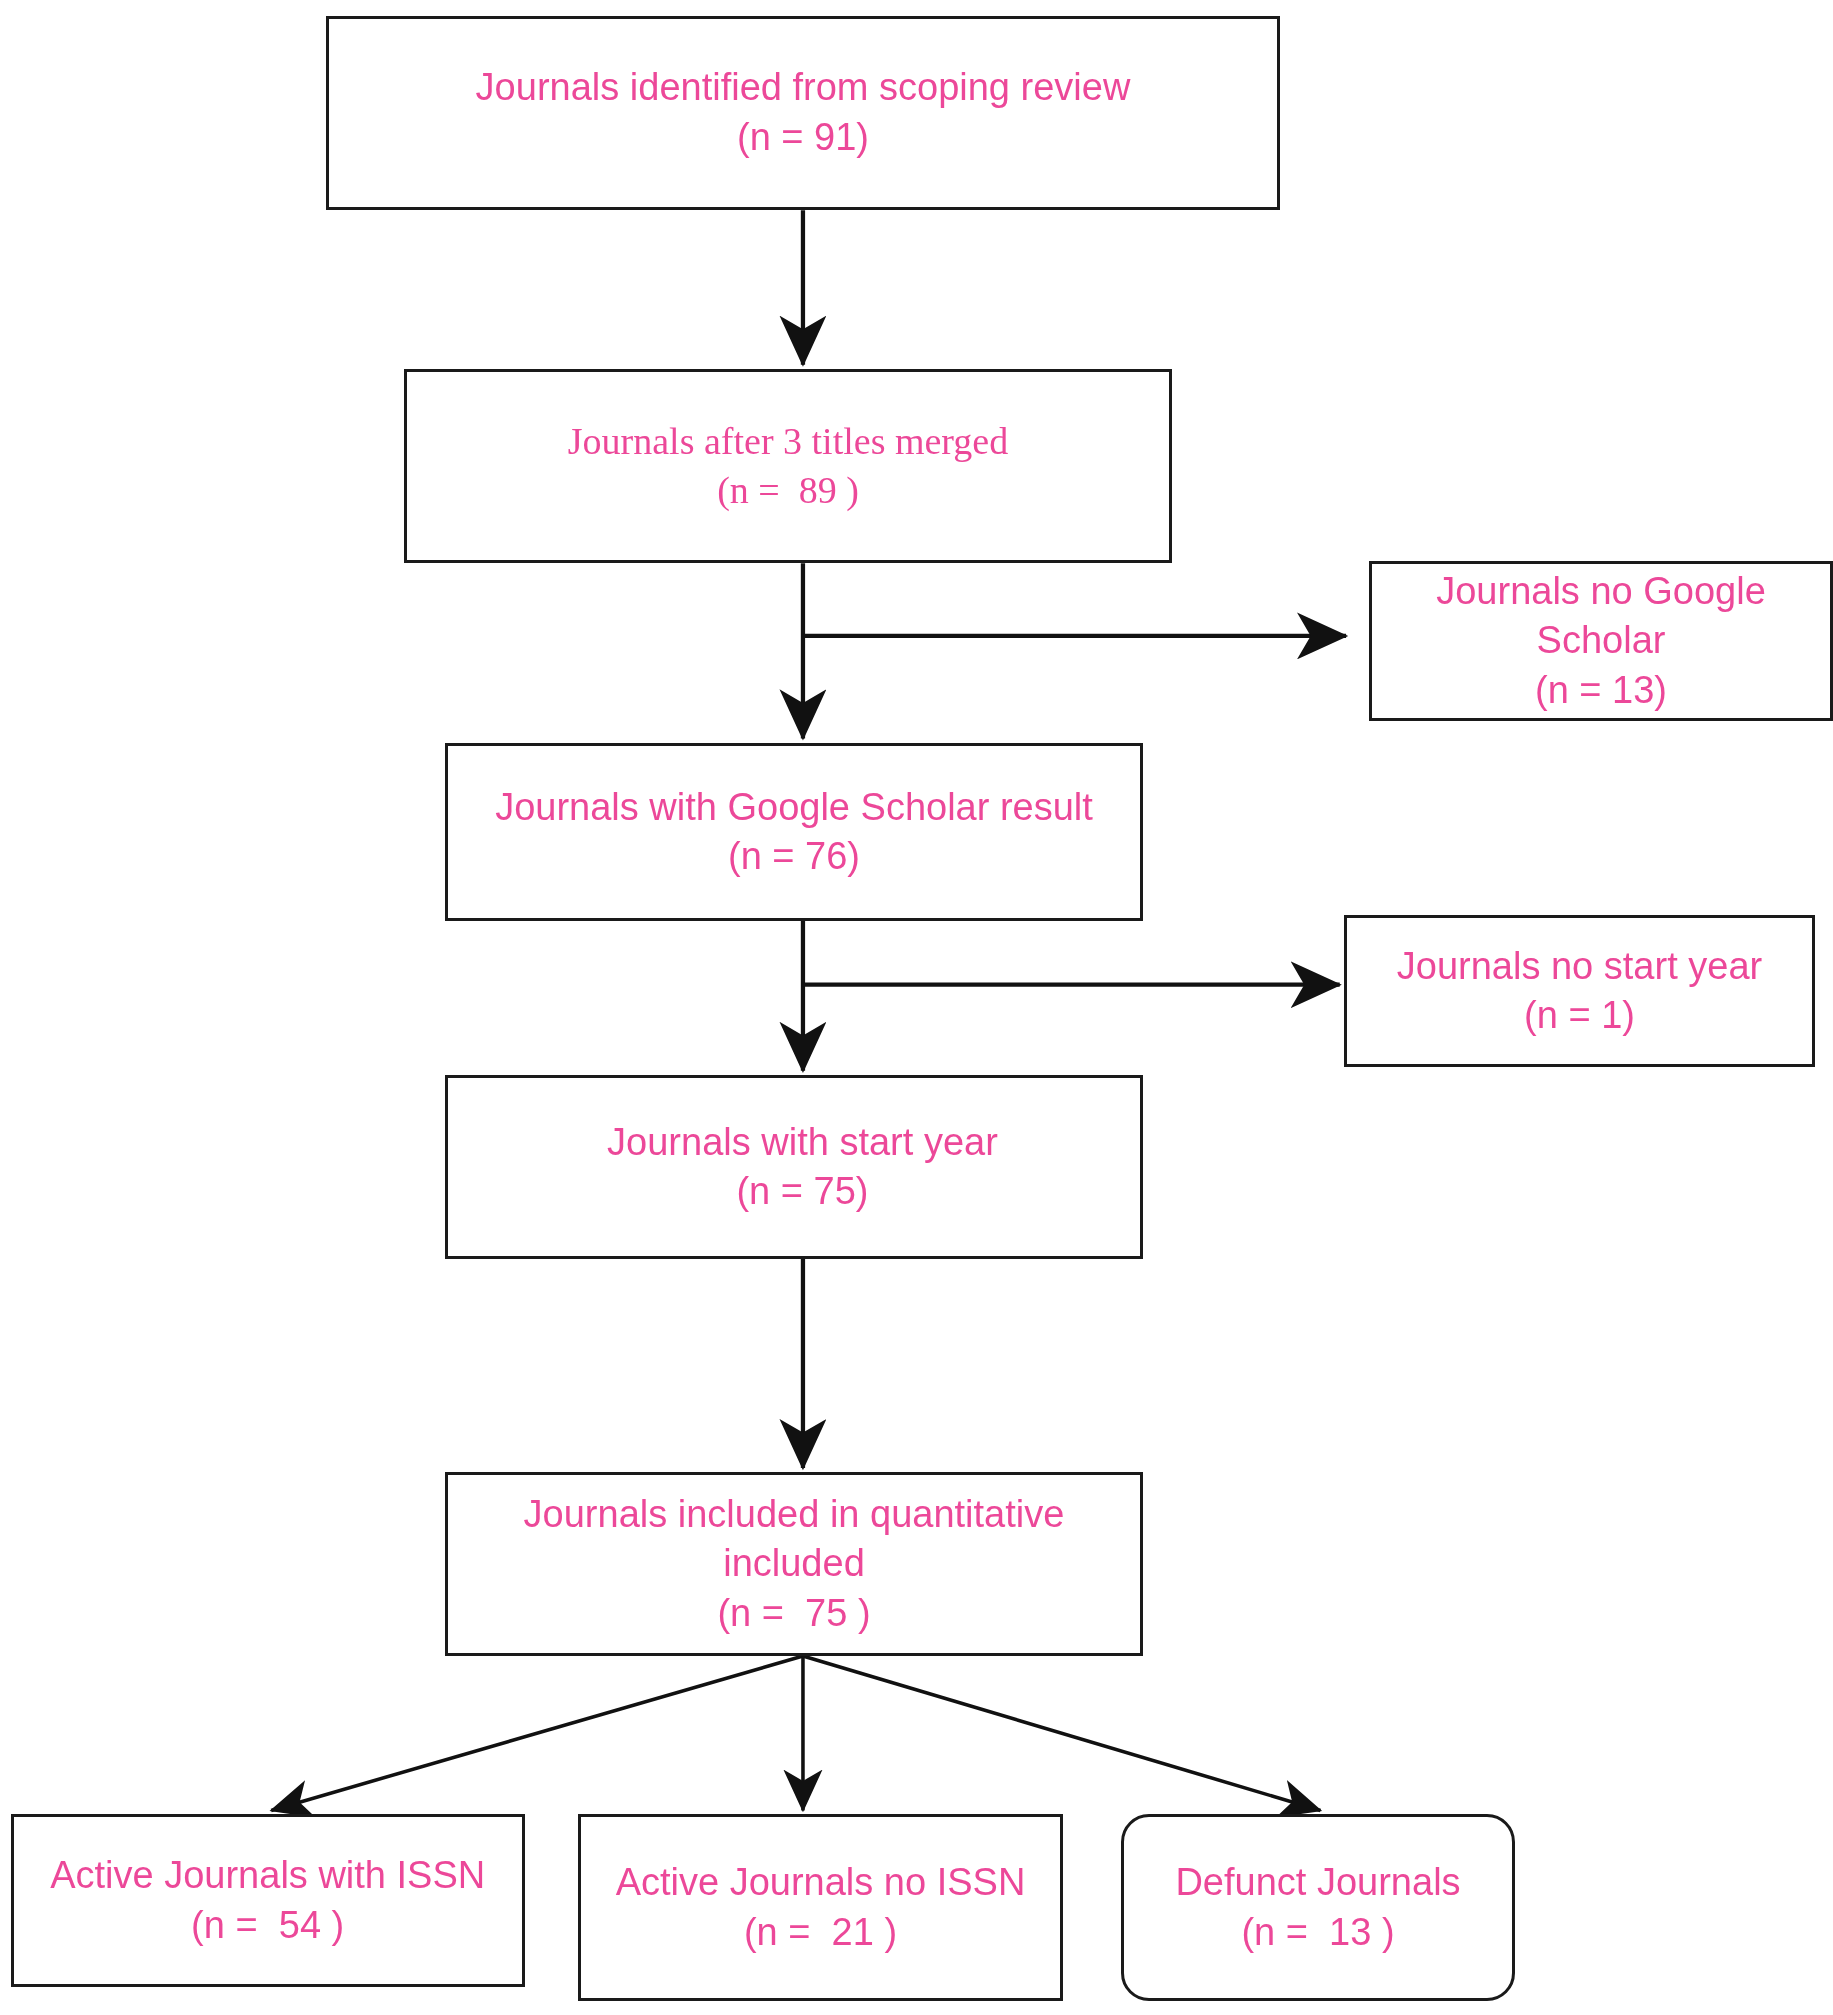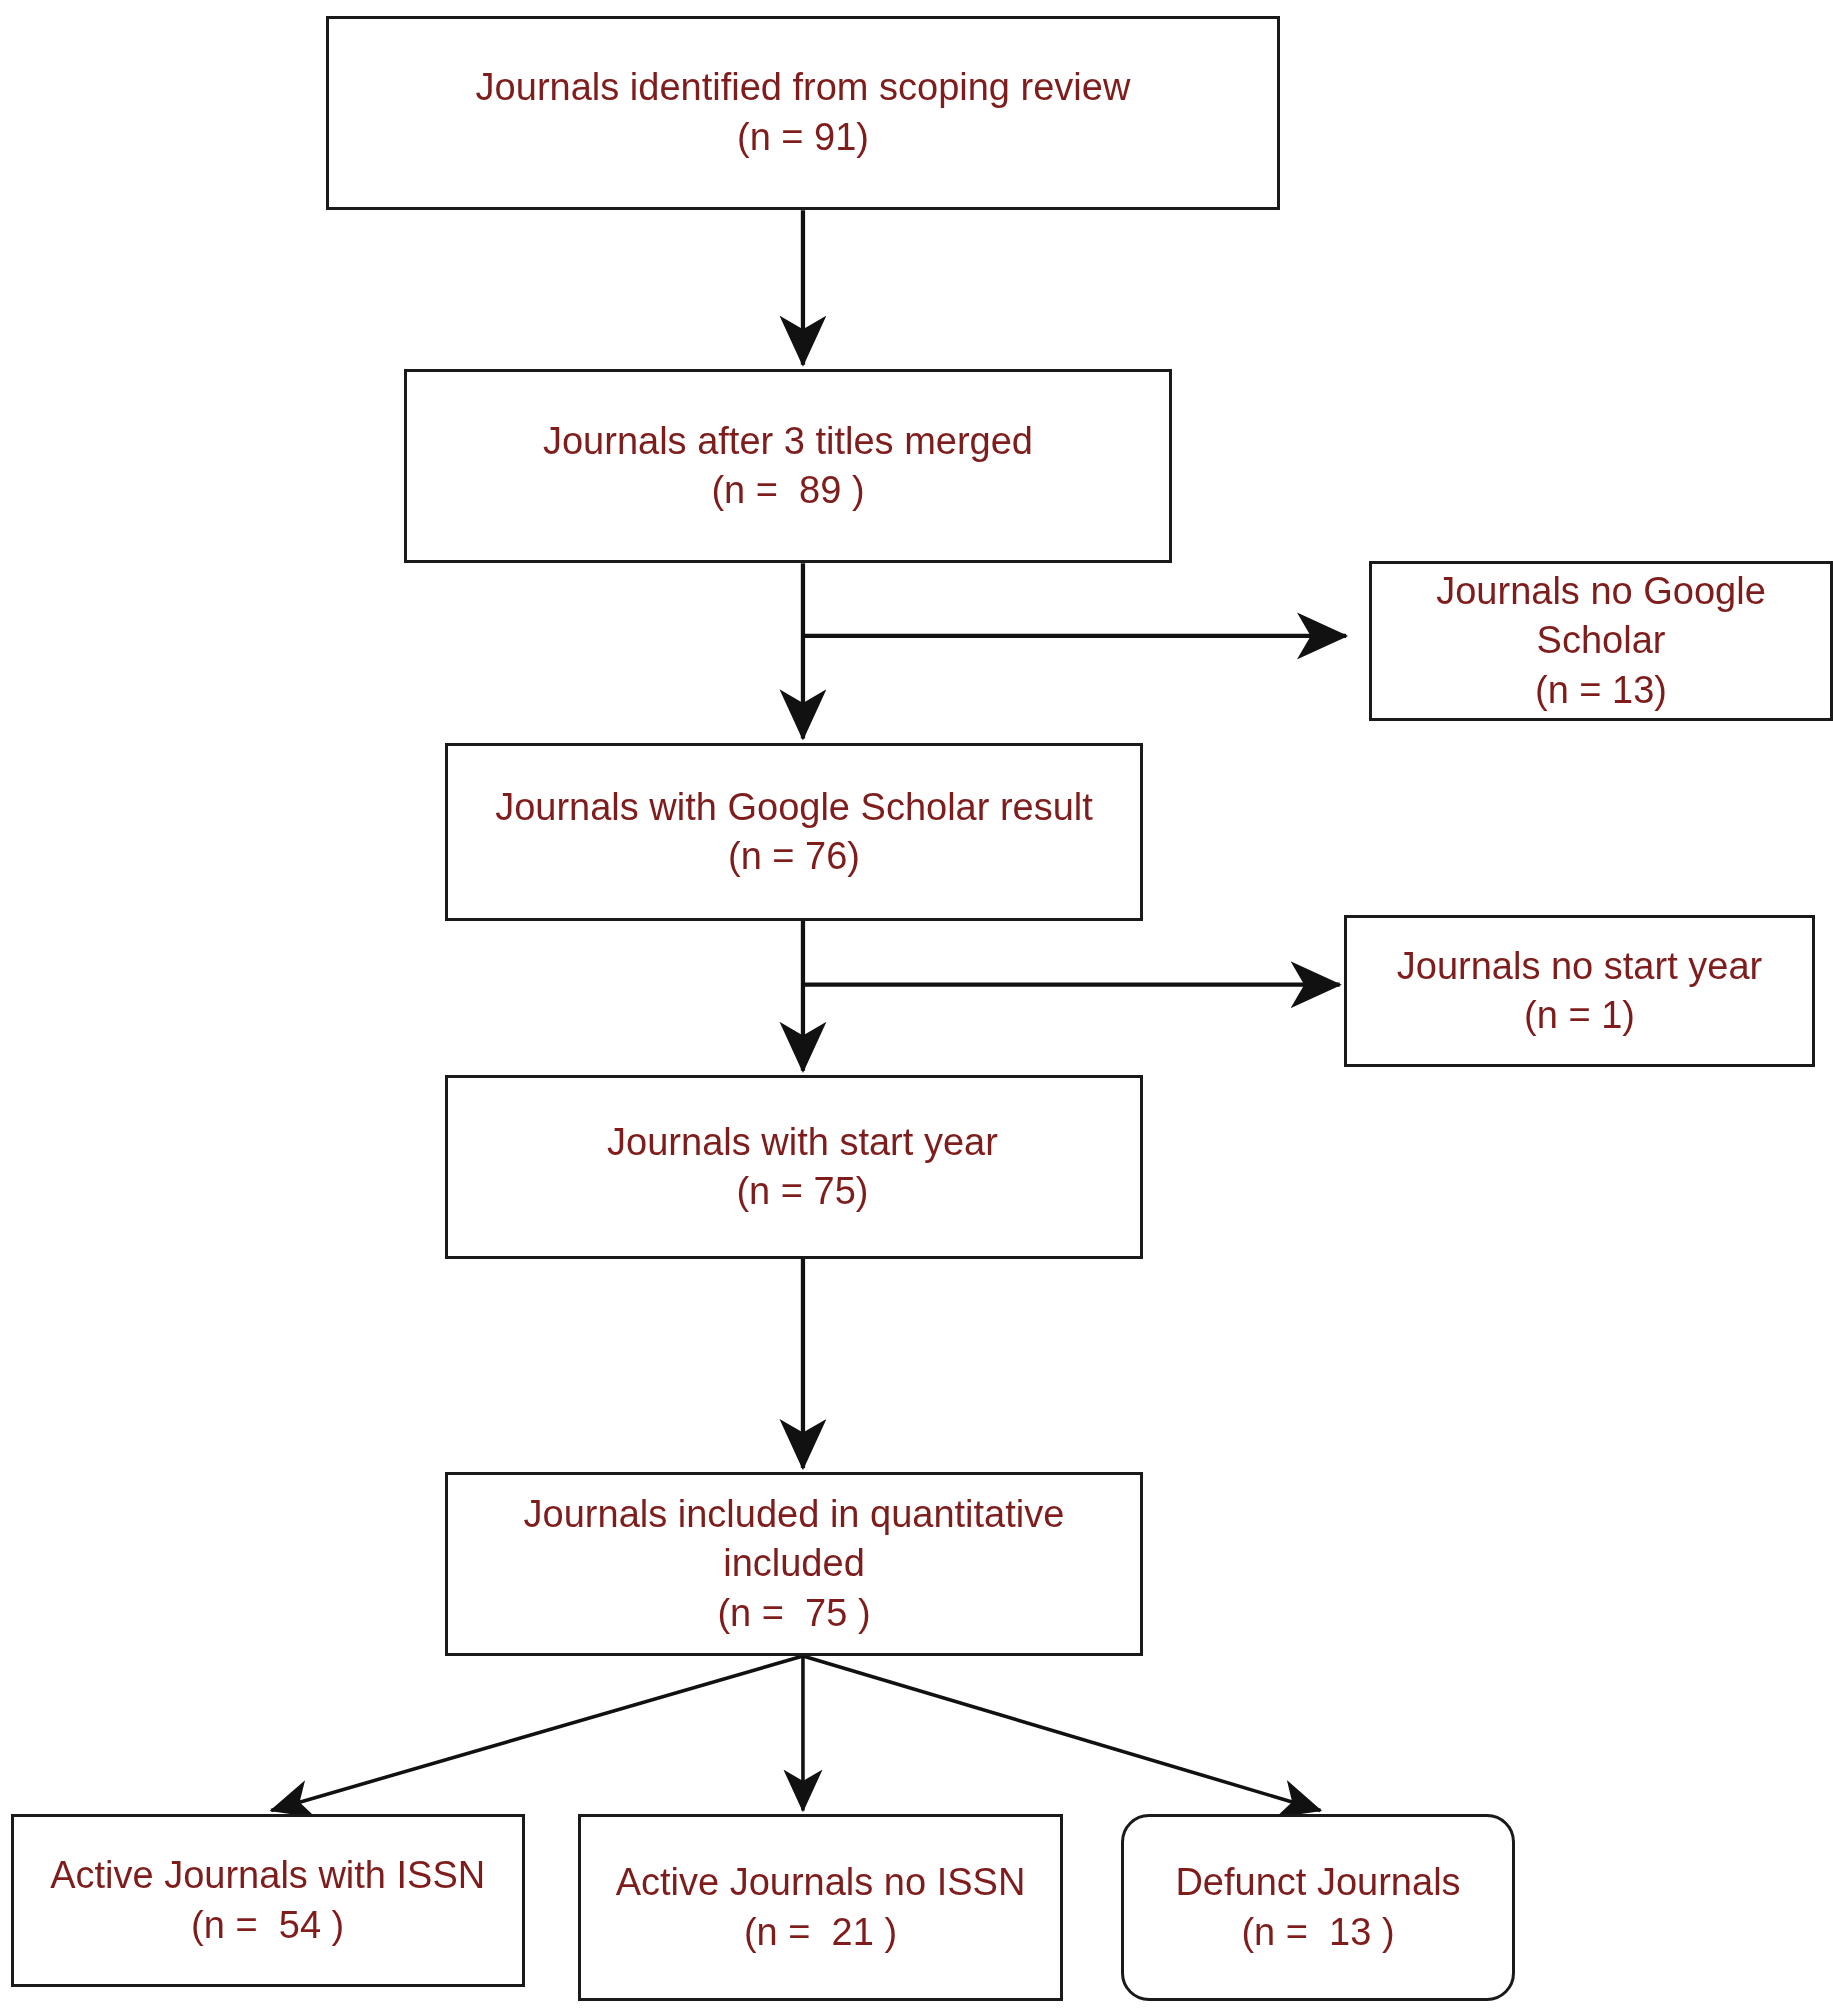--- a/index.html
+++ b/index.html
@@ -18,21 +18,21 @@
   .node {
     position: absolute;
     box-sizing: border-box;
     border: 3.6px solid #1a1a1a;
     background: #ffffff;
     display: flex;
     flex-direction: column;
     align-items: center;
     justify-content: center;
     text-align: center;
-    color: #7f1d1d;
+    color: #ec4899;
     font-size: 38px;
     line-height: 1.30;
     letter-spacing: 0px;
     padding: 2.8px 7.1px;
   }
   .node .line {
     display: block;
     white-space: pre;
   }
   #edges {
@@ -73,21 +73,21 @@
     <line x1="1128" y1="2326" x2="1128" y2="2543" stroke="#111111" stroke-width="5" marker-end="url(#arrowhead)"></line>
 
     <line x1="1128" y1="2326" x2="1855" y2="2543" stroke="#111111" stroke-width="5" marker-end="url(#arrowhead)"></line>
   </svg>
 
   <div class="node" style="left:326px; top:15.7px; width:954px; height:194px;">
     <span class="line">Journals identified from scoping review</span>
     <span class="line">(n = 91)</span>
   </div>
 
-  <div class="node" style="left:404px; top:369px; width:768px; height:194px;">
+  <div class="node" style="left:404px; top:369px; width:768px; height:194px;font-family:Liberation Serif, serif;">
     <span class="line">Journals after 3 titles merged</span>
     <span class="line">(n =  89 )</span>
   </div>
 
   <div class="node" style="left:1351px; top:561px; width:464px; height:160px;margin-left:18px;">
     <span class="line">Journals no Google</span>
     <span class="line">Scholar</span>
     <span class="line">(n = 13)</span>
   </div>
 

